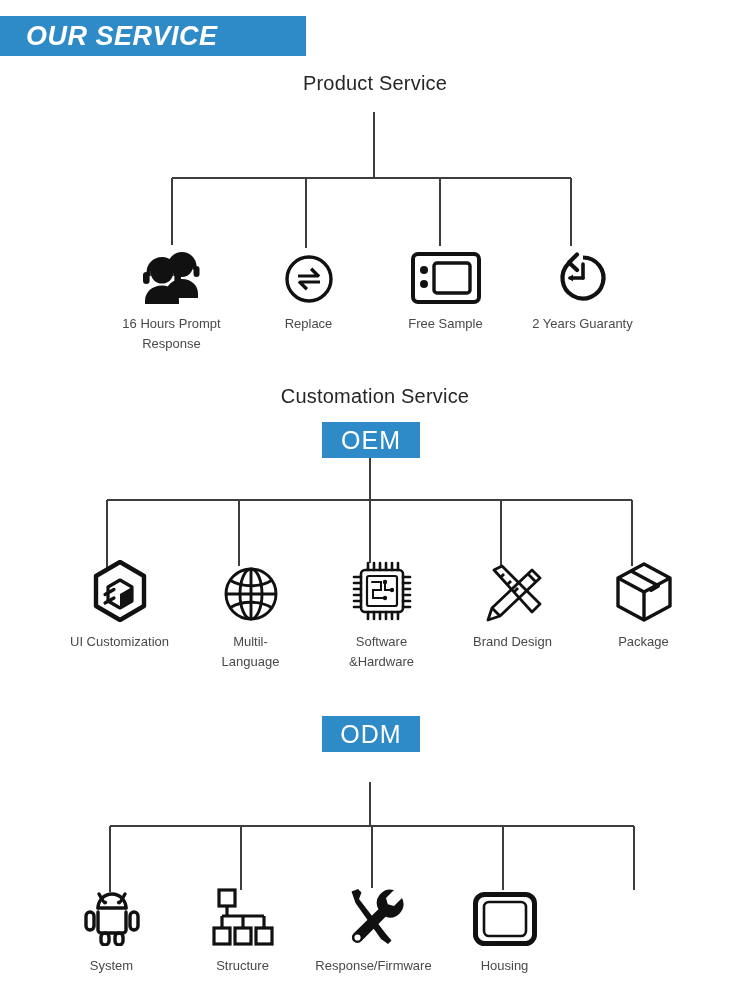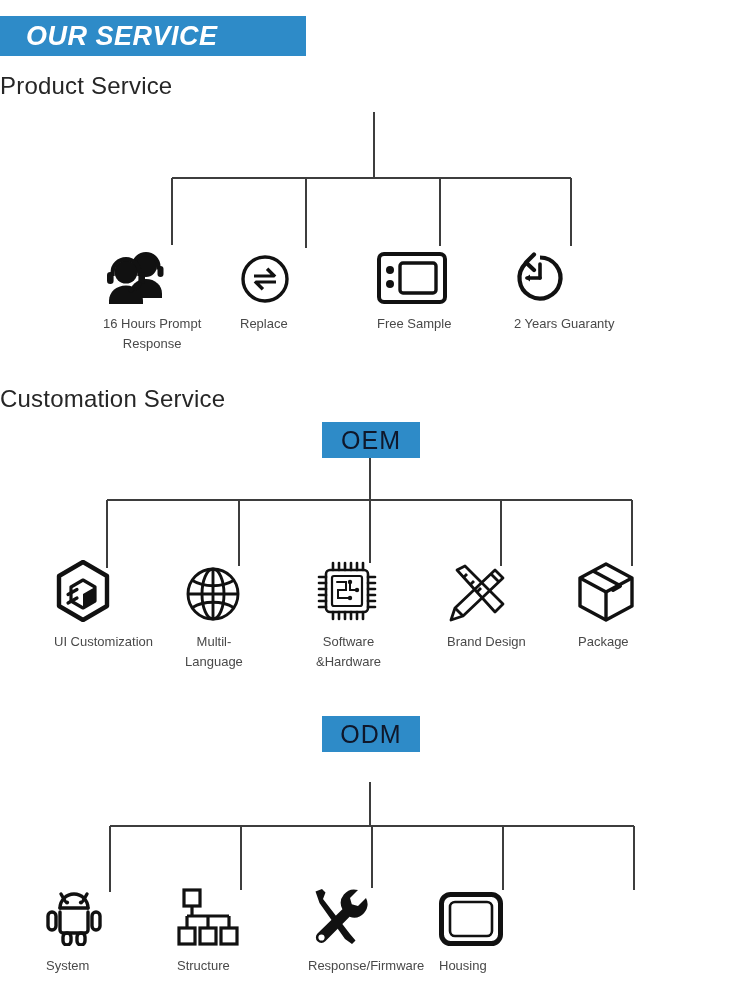--- a/index.html
+++ b/index.html
@@ -35,33 +35,34 @@
     font-weight: bold;
     font-style: italic;
     letter-spacing: 0.5px;
     white-space: nowrap;
   }
 
   
   .section-title {
     position: absolute;
     width: 100%;
-    font-size: 24px;
+    text-align: center;
+    font-size: 20px;
     font-weight: 300;
     color: #262626;
     letter-spacing: 0.2px;
   }
   #title-product { top: 72px; }
   #title-custom  { top: 385px; }
 
   
   .badge {
     position: absolute;
     background: #2e8bc8;
-    color: #0f172a;
+    color: #ffffff;
     font-size: 25px;
     font-weight: 300;
     text-align: center;
     line-height: 36px;
     height: 36px;
     width: 98px;
     letter-spacing: 1px;
   }
   #badge-oem { left: 322px; top: 422px; }
   #badge-odm { left: 322px; top: 716px; }
@@ -76,21 +77,21 @@
 
   
   .row {
     position: absolute;
     display: flex;
     width: 750px;
   }
   .node {
     display: flex;
     flex-direction: column;
-    align-items: flex-start;
+    align-items: center;
     text-align: center;
   }
   .icon-box {
     display: flex;
     align-items: flex-end;
     justify-content: center;
     height: 62px;
   }
   .node-label {
     margin-top: 10px;

